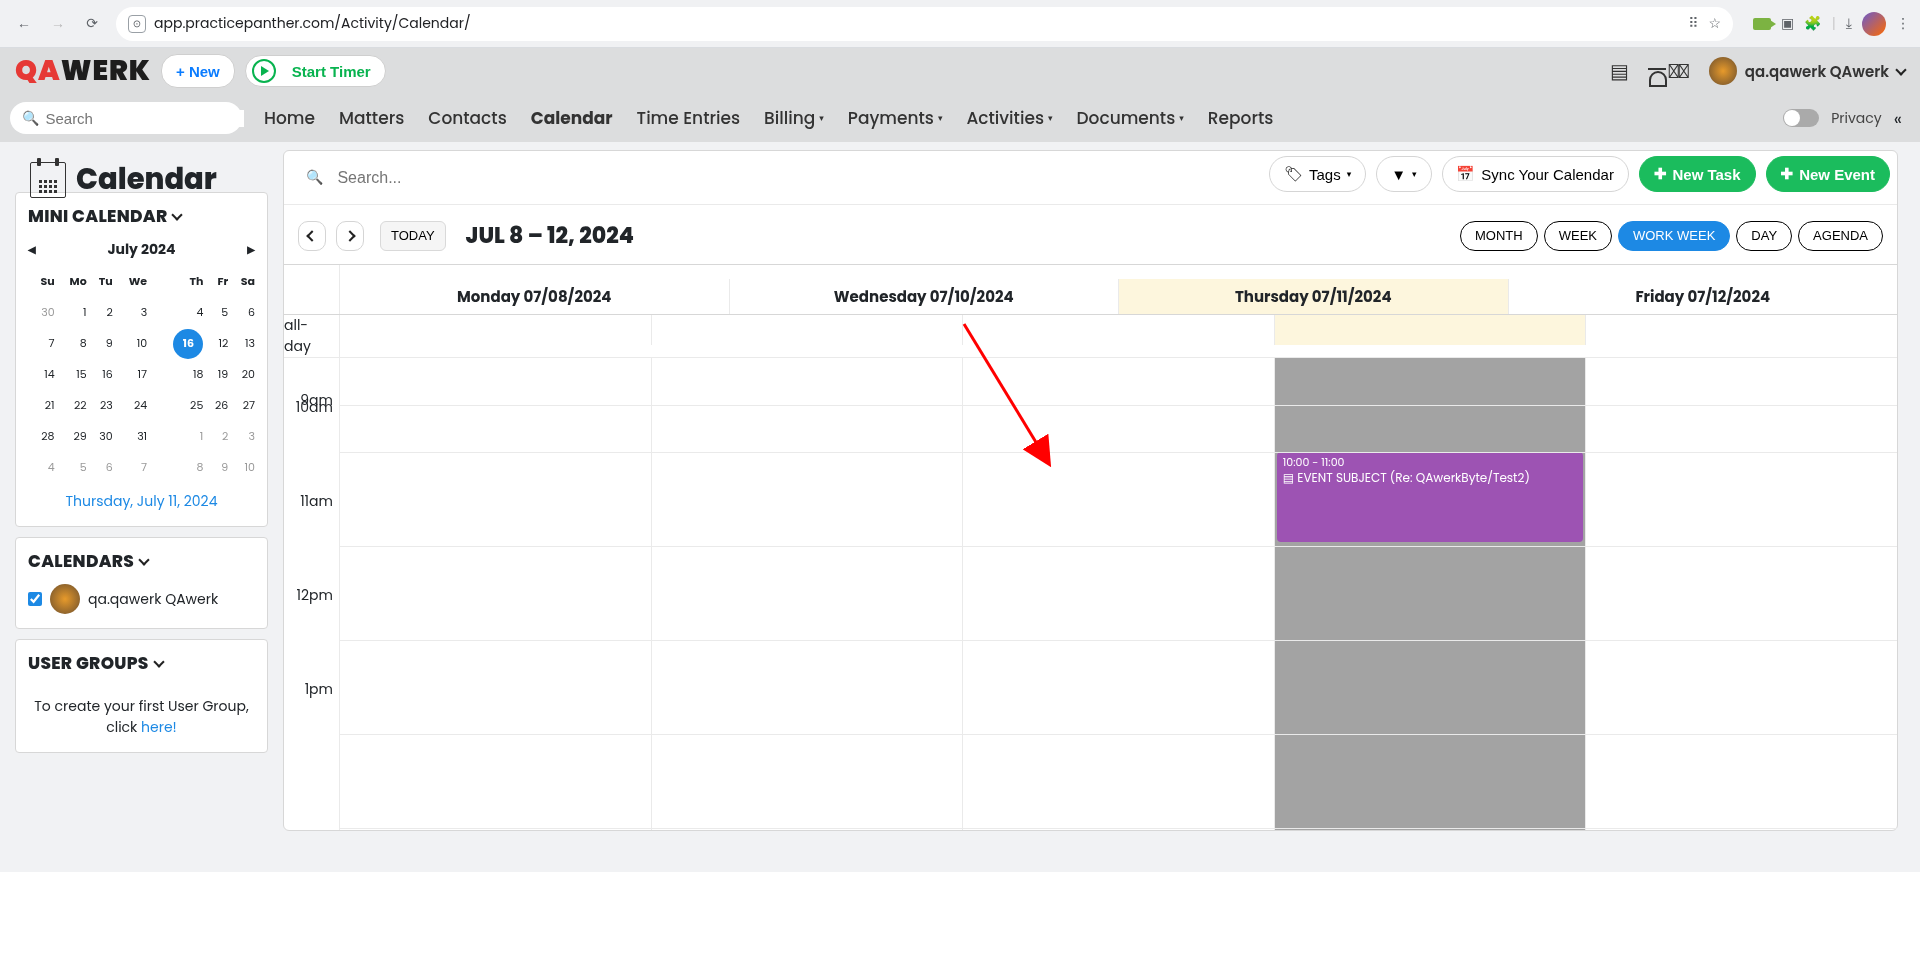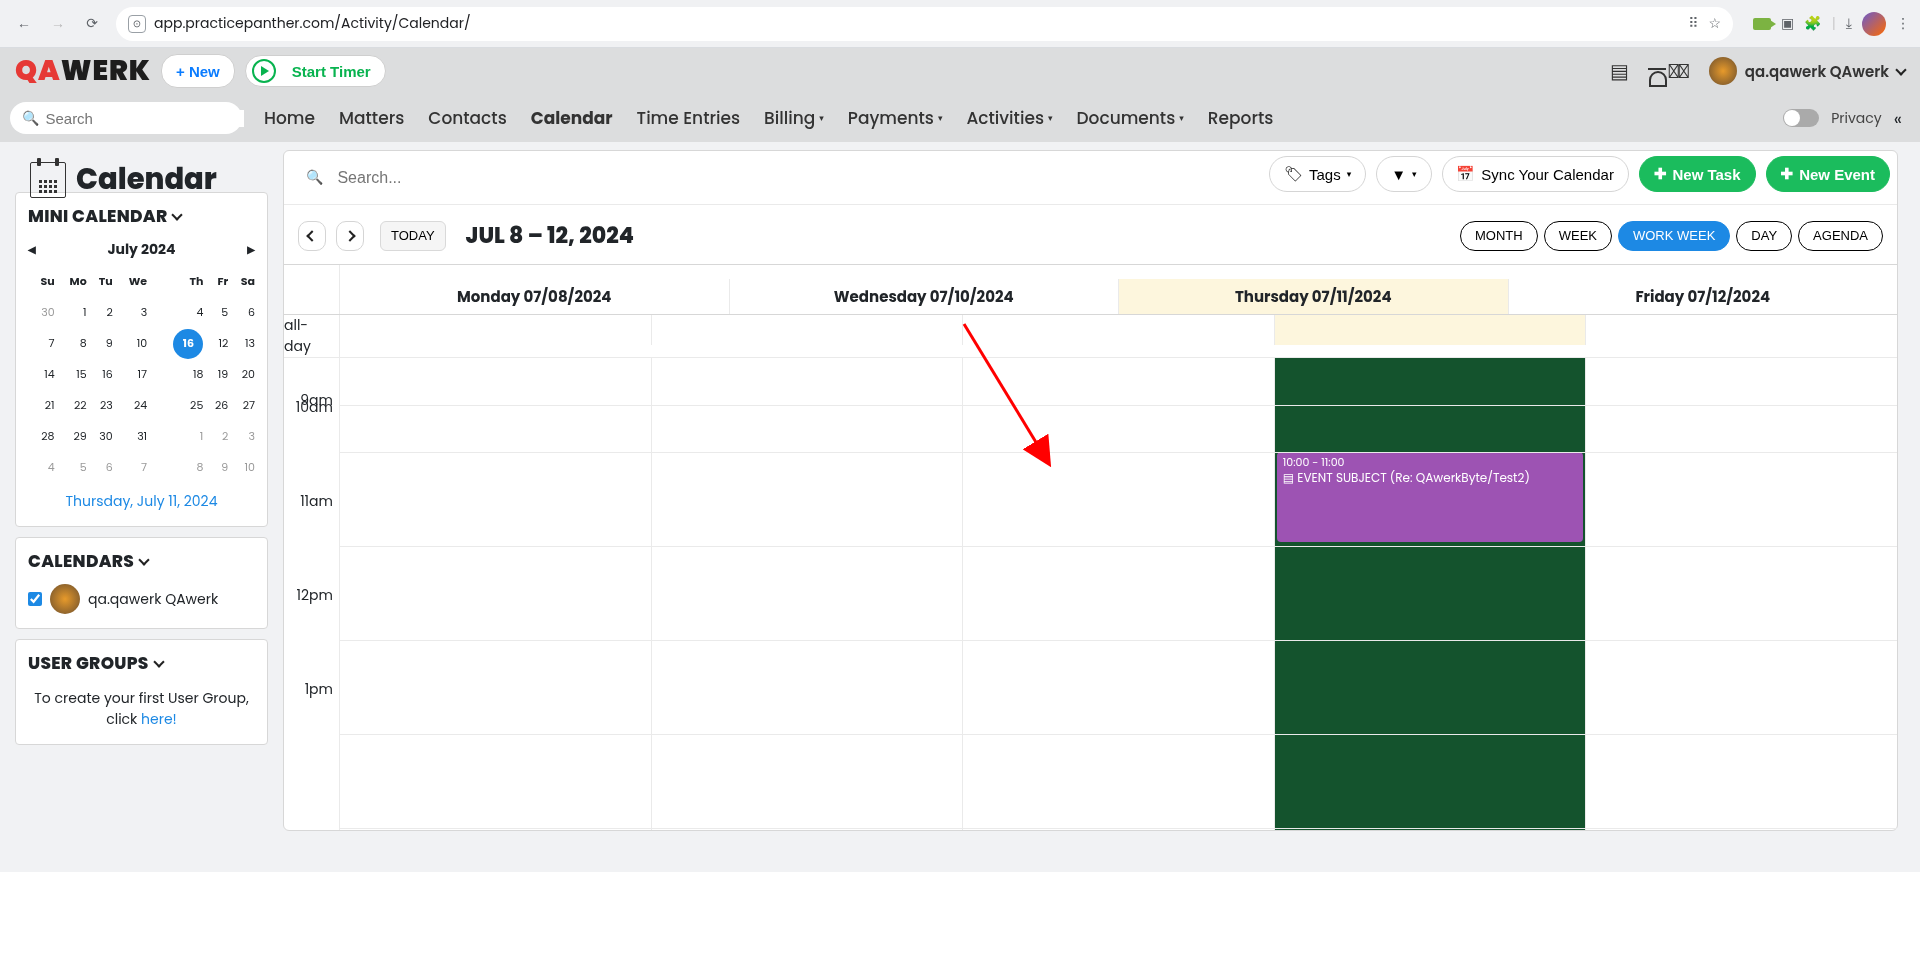--- a/index.html
+++ b/index.html
@@ -73,21 +73,21 @@
 .mini-cal th, .mini-cal td { height: 31px; }
 .mini-cal td { cursor: pointer; }
 .mini-cal td.other { color: #9a9a9a; }
 .mini-cal td.today span { display: inline-flex; width: 30px; height: 30px; background: #1d89e4; color: #fff; border-radius: 50%; align-items: center; justify-content: center; font-weight: 700;}
 .mini-cal-foot { text-align: center; color: #1d89e4; margin-top: 8px; cursor: pointer; font-size: 14px;}
 
 .cal-user { display: flex; align-items: center; gap: 8px; margin-top: 10px; }
 .cal-user input { accent-color: #1d89e4; width:14px; height:14px;}
 .cal-user .av { width: 30px; height: 30px; border-radius: 50%; background: radial-gradient(circle,#e79a2b,#6b4e2d); }
 
-.ug-text { font-size: 14px; text-align: center; margin-top:12px;}
+.ug-text { font-size: 14px; text-align: center; margin-top:20px;}
 .ug-text a { color: #1d89e4; text-decoration: none; }
 
 
 .card { background: #fff; border: 1px solid #d7d7d7; border-radius: 6px; margin-right: 22px;}
 .card-search { display: flex; align-items: center; gap: 14px; padding: 16px 22px; border-bottom: 1px solid #eaeaea;}
 .card-search input { border: none; outline: none; font-size: 16px; flex: 1; }
 .card-search .mag { color: #9a9a9a; }
 
 .cal-toolbar { display: flex; align-items: center; padding: 14px 14px 12px; gap: 10px;}
 .nav-btn { background: #fff; border: 1px solid #d5d5d5; border-radius: 10px; width: 28px; height: 30px; display: flex; align-items: center; justify-content: center; font-size: 11px; cursor: pointer;}
@@ -108,21 +108,21 @@
 .allday-row .cell { flex: 1; height: 30px; border-right: 1px solid #eaeaea;}
 .allday-row .cell:last-child{border-right:none;}
 
 .time-grid { display:flex; height: 472px; overflow: hidden; position: relative;}
 .time-grid .time-col{ display:flex; flex-direction:column;}
 .time-label { height: 94px; text-align:right; padding-right:6px; font-size:14px; position:relative; top:-8px;}
 .time-label.half { height:47px; top:0; padding-top:32px;}
 .grid-cols { flex:1; display:flex; position:relative;}
 .gcol { flex:1; border-right:1px solid #eaeaea; position:relative;}
 .gcol:last-child{border-right:none;}
-.gcol.today { background: #14532d;}
+.gcol.today { background: #a3a3a3;}
 .hline { position:absolute; left:56px; right:0; border-top:1px solid #eaeaea;}
 
 .event { position:absolute; left:2px; right:2px; background:#9d53b3; color:#fff; border-radius:4px; padding:4px 6px; font-size:12px; line-height:1.25; overflow:hidden; cursor:pointer;}
 .event .etime { font-size:11px;}
 
 
 .red-arrow { position:absolute; pointer-events:none;}
 
 .chev { display:inline-block; border: solid #222; border-width: 0 2px 2px 0; padding: 3px;}
 .chev.down { transform: rotate(45deg); margin-bottom:2px;}

